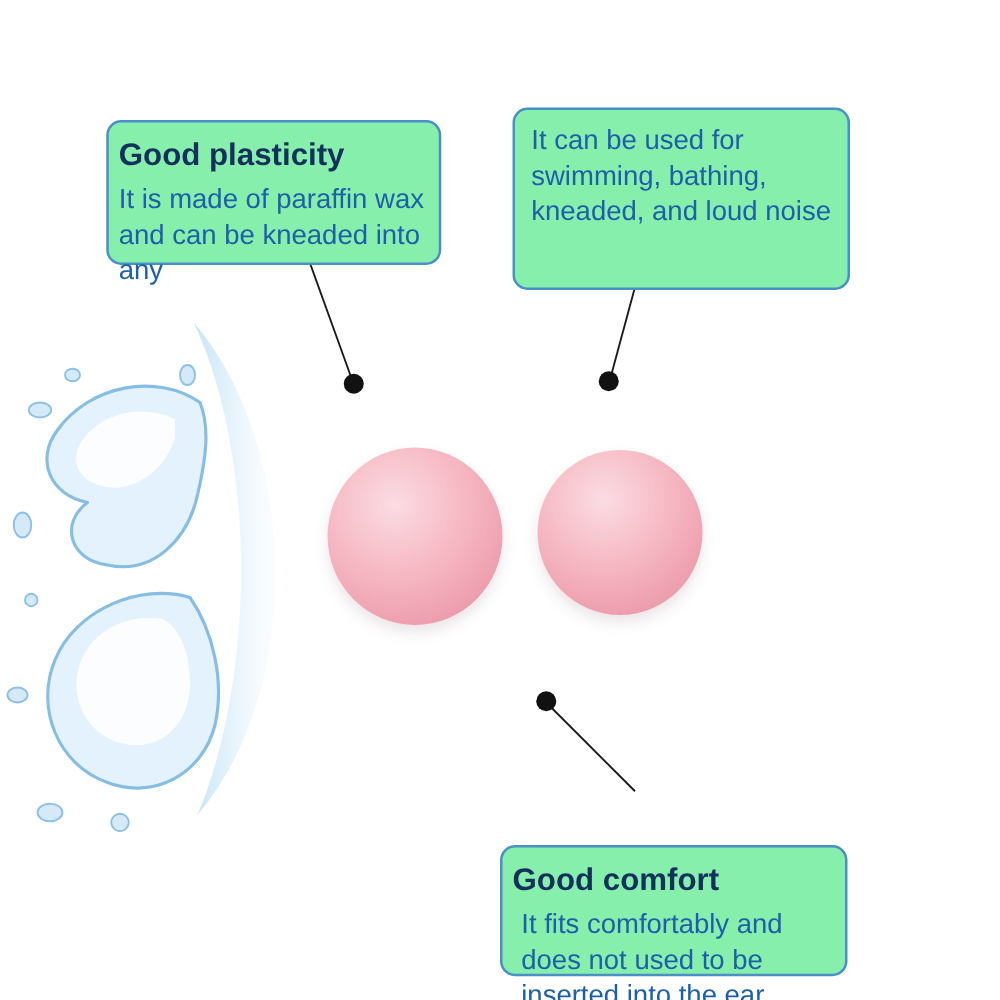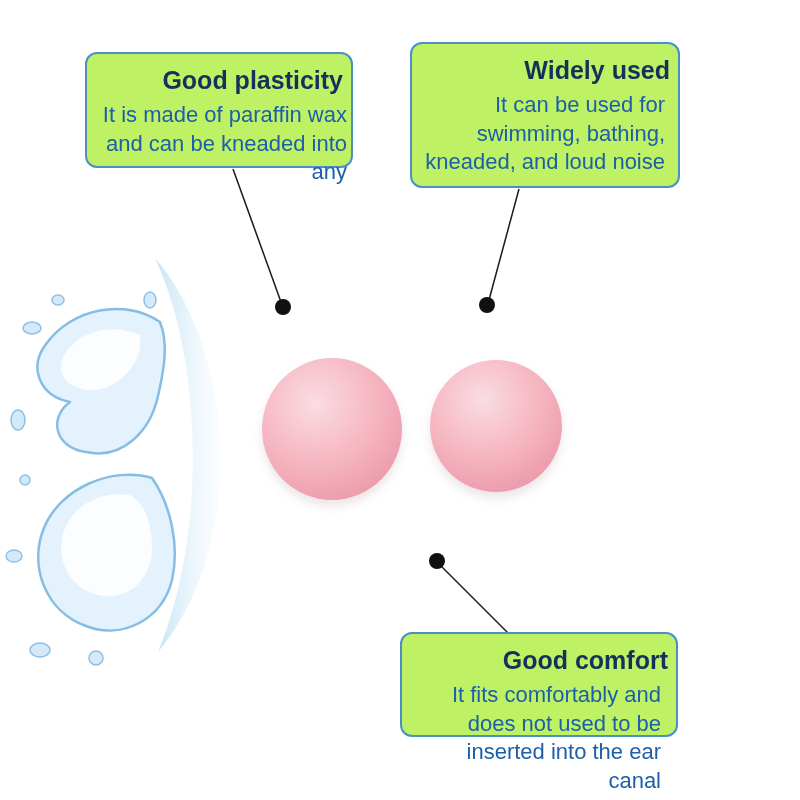--- a/index.html
+++ b/index.html
@@ -6,26 +6,27 @@
   #stage{
     position:relative;
     width:800px;height:800px;
     background:#ffffff;
     overflow:hidden;
     font-family:"Liberation Sans", sans-serif;
   }
   .callout{
     position:absolute;
     box-sizing:border-box;
-    background:#bef264;
+    background:#86efac;
     border:2px solid #4a90c7;
     border-radius:12px;
     padding:10px 8px;
-    text-align:right;
+    text-align:left;
     z-index:3;
+    margin-top:44px;
   }
   .callout .title{
     font-size:25px;
     font-weight:bold;
     color:#14315c;
     margin:2px 0 6px 0;
   }
   .callout .body{
     font-size:22px;
     line-height:1.3;
@@ -109,21 +110,20 @@
 
   <div class="ball" id="ball-left"></div>
   <div class="ball" id="ball-right"></div>
 
   <div class="callout" id="callout-plasticity">
     <div class="title">Good plasticity</div>
     <div class="body">It is made of paraffin wax and can be kneaded into any</div>
   </div>
 
   <div class="callout" id="callout-widely-used">
-    <div class="title">Widely used</div>
     <div class="body">It can be used for swimming, bathing, kneaded, and loud noise</div>
   </div>
 
   <div class="callout" id="callout-comfort">
     <div class="title">Good comfort</div>
     <div class="body">It fits comfortably and does not used to be inserted into the ear canal</div>
   </div>
 
 </div>
 

